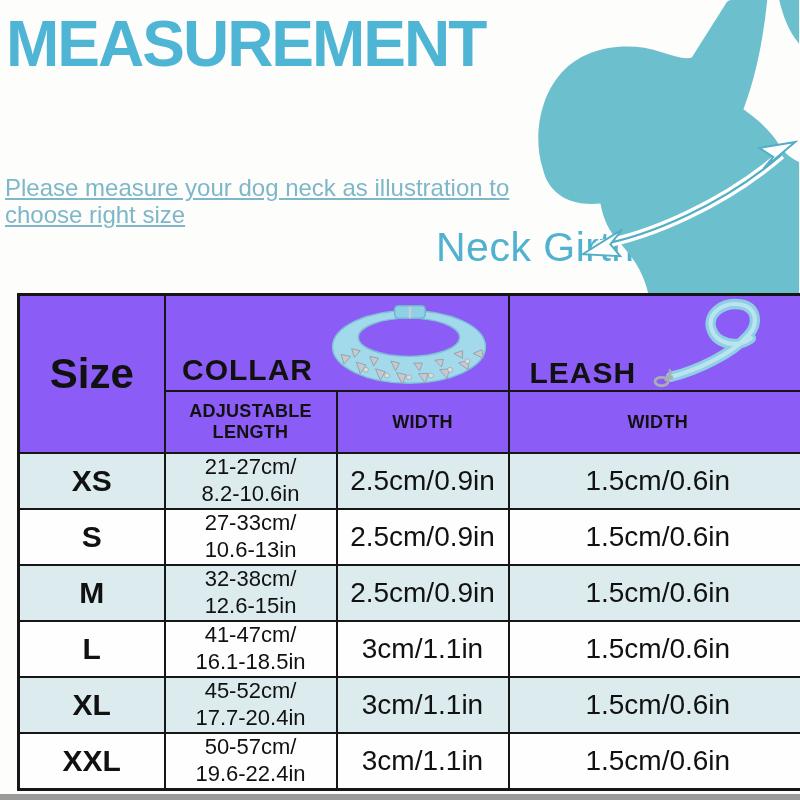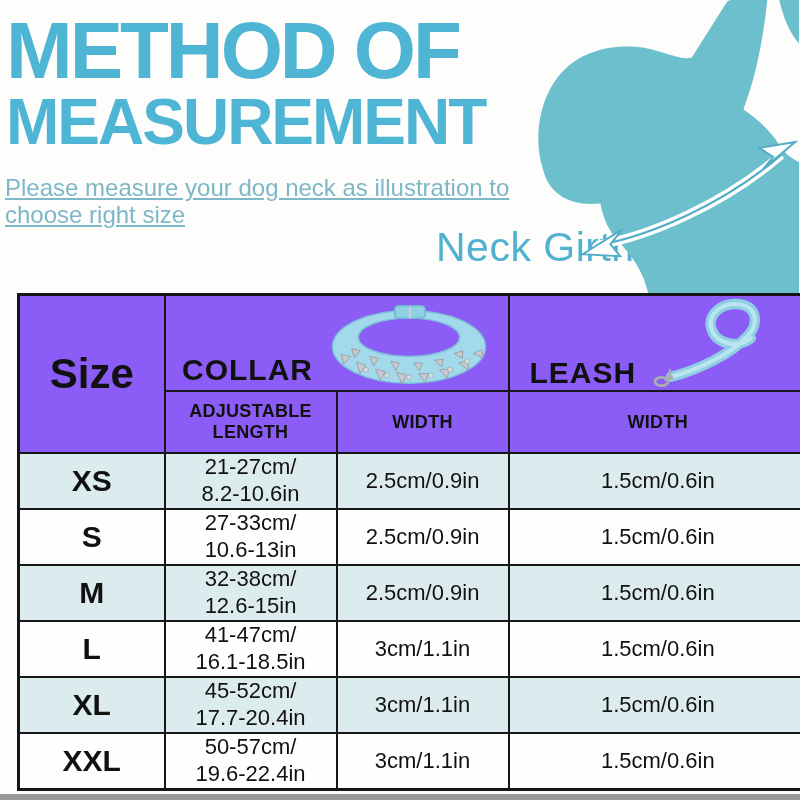--- a/index.html
+++ b/index.html
@@ -36,32 +36,31 @@
     padding:0; overflow:visible;
   }
   tr.hrow1 { height:95px; }
   tr.hrow2 { height:62px; }
   tr.drow  { height:56px;margin-top:24px; }
   th.size-head  { font-size:42px; font-weight:bold; letter-spacing:0px; }
   .group-flex   { display:flex; align-items:flex-end; justify-content:center; gap:14px; }
   .group-label  { font-size:30px; font-weight:bold; letter-spacing:1px; }
   th.subhead    { font-size:18px; font-weight:bold; line-height:1.15; letter-spacing:0.3px; }
   td.size-cell  { font-size:30px; font-weight:bold; }
-  td.val-cell   { font-size:22px; }
+  td.val-cell   { font-size:28px; }
   td.len-cell span { display:block; font-size:22px; line-height:1.22; }
   tbody tr:nth-child(odd) td { background:#dcebee; }
   tbody tr:nth-child(even) td { background:#fefefe; }
 
   .bottom-strip { position:absolute; left:0; bottom:0; width:800px; height:6px; background:#9a9a9a; }
 </style>
 </head>
 <body>
 
 <div class="title">
-  <div class="line1">METHOD OF</div>
   <div class="line2">MEASUREMENT</div>
 </div>
 
 <div class="subtitle">Please measure your dog neck as illustration to choose right size</div>
 
 <div class="neck-girth">Neck Girth</div>
 
 <div class="dog-wrap">
   <svg width="270" height="293" viewBox="0 0 270 295">
 

